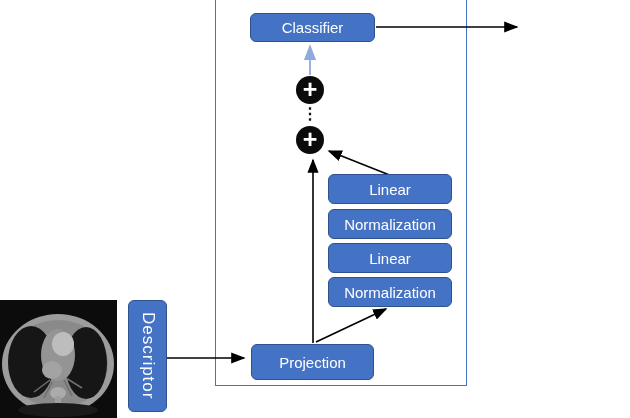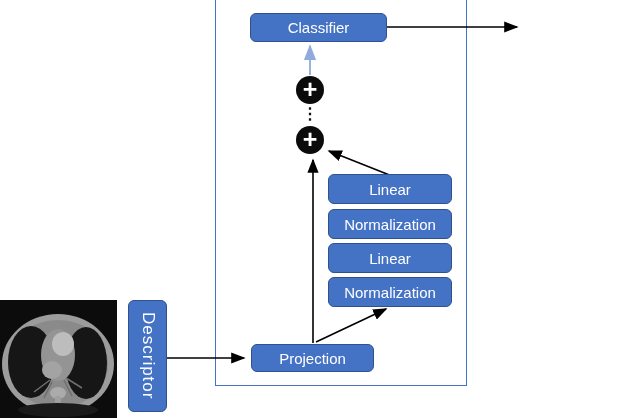--- a/index.html
+++ b/index.html
@@ -23,26 +23,26 @@
     background: var(--node-fill, #4472C4);
     border: 1.5px solid var(--node-border, #2F528F);
     border-radius: 6px;
     color: var(--node-text, #ffffff);
     font-size: 15px;
     display: flex;
     align-items: center;
     justify-content: center;
     box-sizing: border-box;
   }
-  .node-classifier   { left: 250px; top: 13px;  width: 137px; height: 29px; }
+  .node-classifier   { left: 250px; top: 13px;  width: 125px; height: 29px; }
   .node-linear-1     { left: 328px; top: 174px; width: 124px; height: 30px; }
   .node-norm-1       { left: 328px; top: 209px; width: 124px; height: 30px; }
   .node-linear-2     { left: 328px; top: 243px; width: 124px; height: 30px; }
   .node-norm-2       { left: 328px; top: 277px; width: 124px; height: 30px; }
-  .node-projection   { left: 251px; top: 344px; width: 123px; height: 28px; }
+  .node-projection   { left: 251px; top: 344px; width: 123px; height: 36px; }
   .node-descriptor {
     left: 128px; top: 300px; width: 39px; height: 112px;
     writing-mode: vertical-rl;
     font-size: 17px;
     letter-spacing: 1px;
   }
   .sum-circle {
     position: absolute;
     width: 28px; height: 28px;
     border-radius: 50%;

